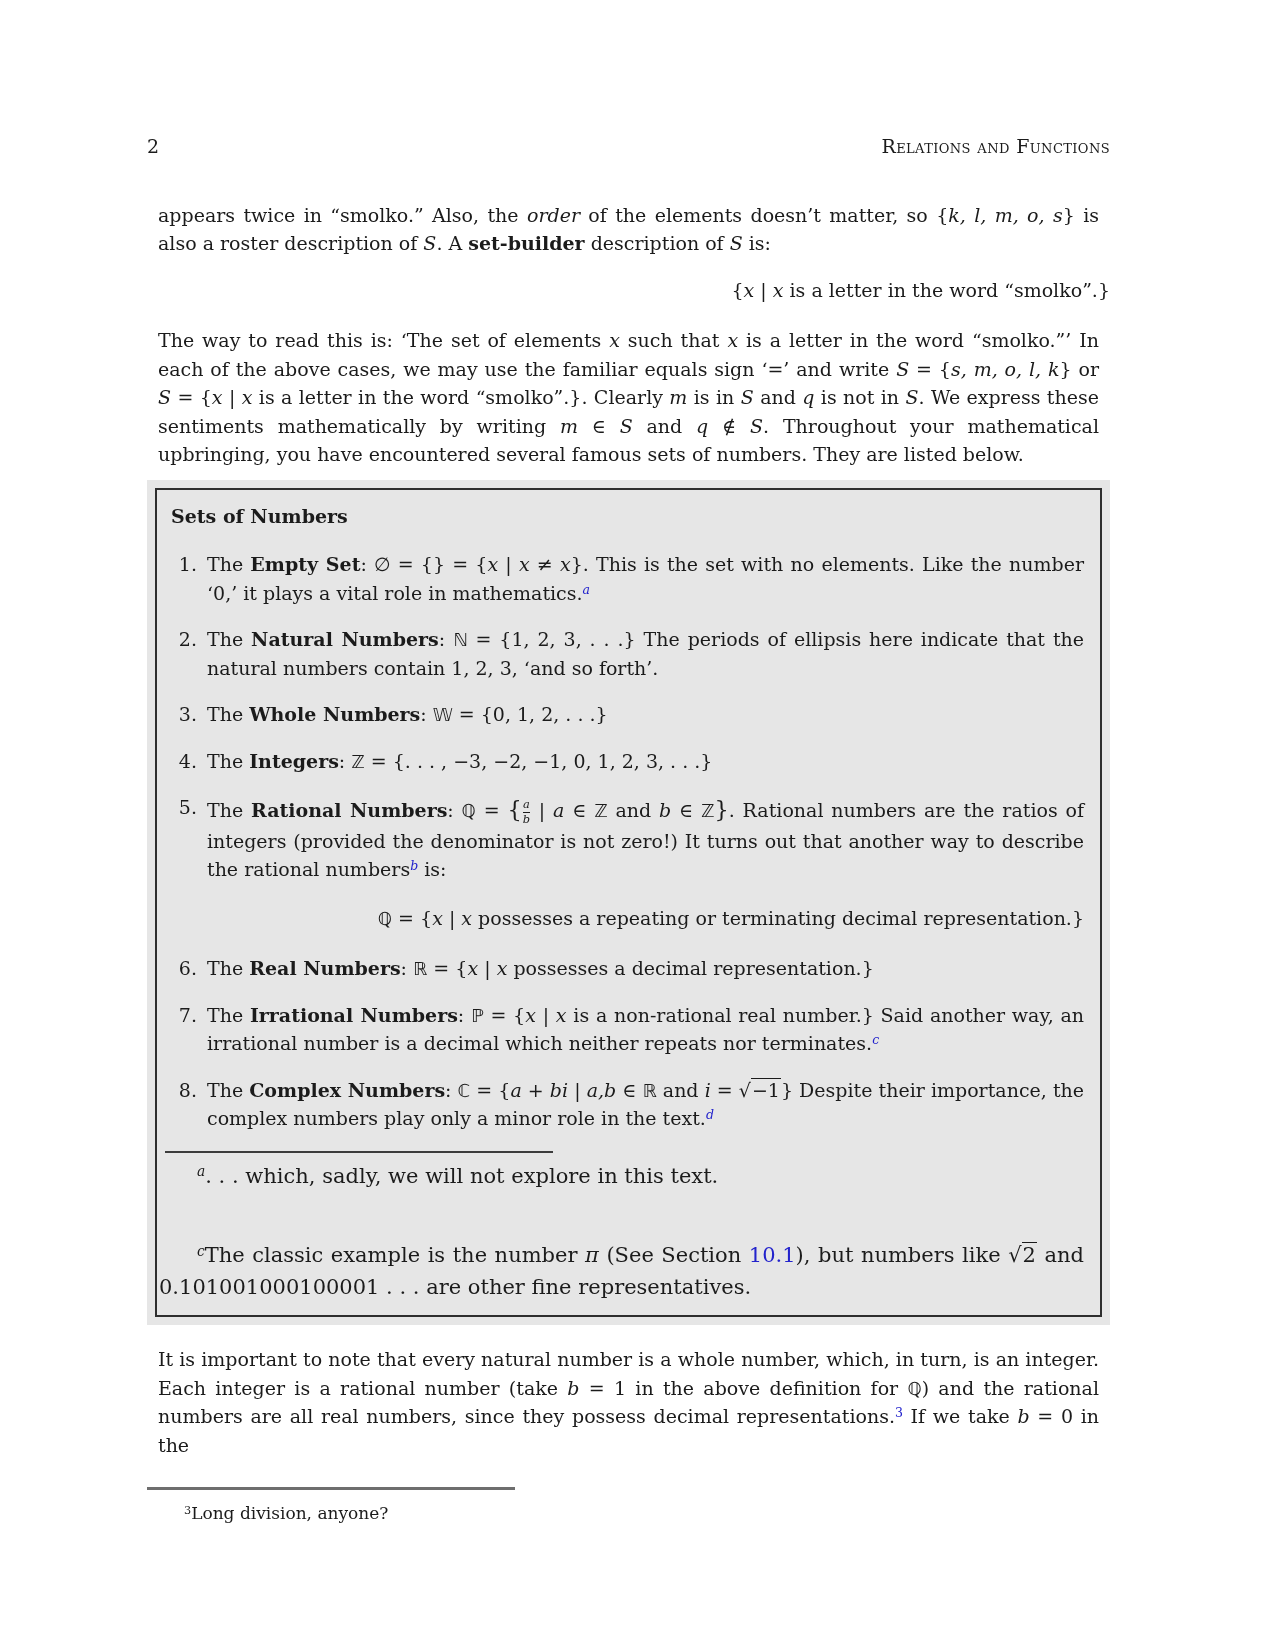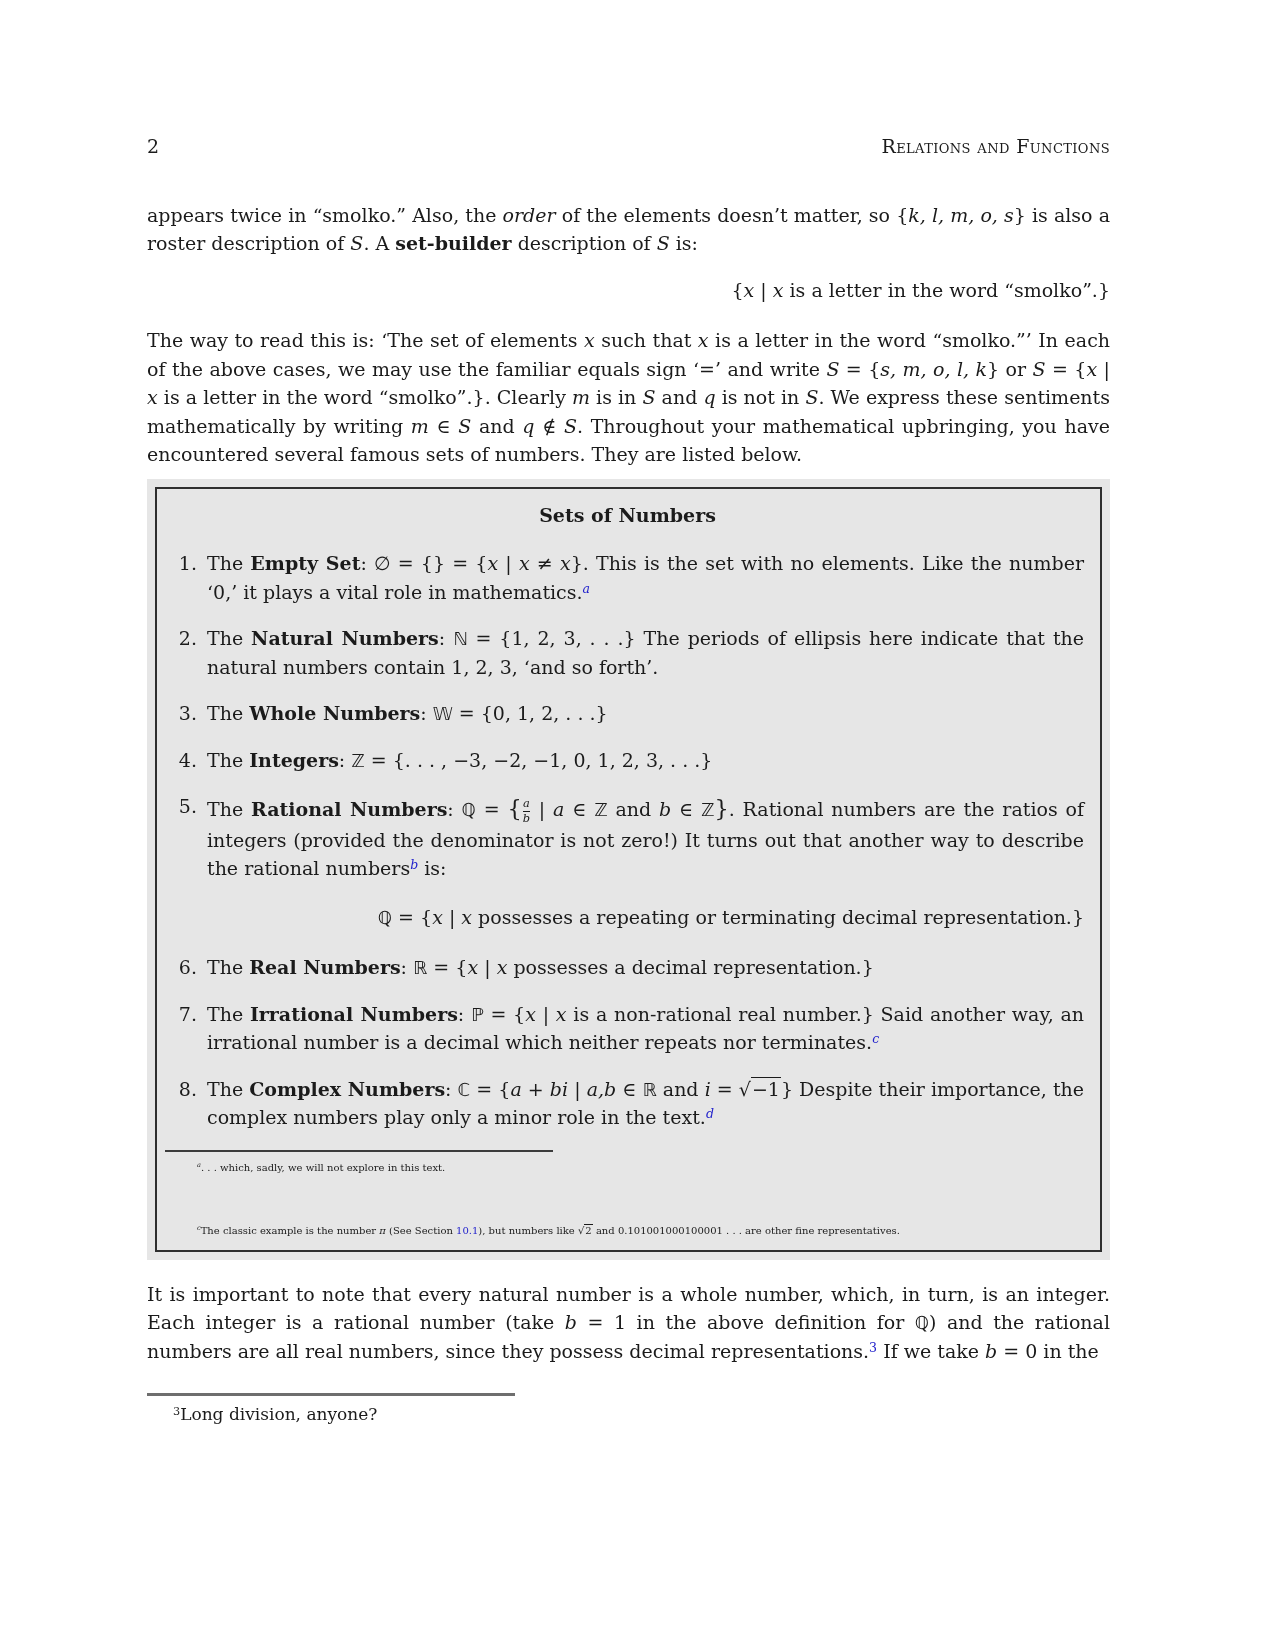--- a/index.html
+++ b/index.html
@@ -5,32 +5,32 @@
   html,body{margin:0;padding:0;background:#ffffff;}
   body{
     width:1275px;height:1650px;
     font-family:"DejaVu Serif","Liberation Serif",serif;
     font-size:19px;line-height:1.5;color:#1b1b1b;
     -webkit-font-smoothing:antialiased;
   }
   .page{padding:132px 165px 0 147px;}
   .hdr{display:flex;justify-content:space-between;align-items:baseline;margin-bottom:40px;}
   .sc{font-variant:small-caps;letter-spacing:0.4px;margin-left:22px;}
-  p{margin:0;}
+  p{margin:11px;}
   .just{text-align:justify;}
   .display{text-align:right;margin:18px 0 22px 0;}
   .box-outer{background:#e6e6e6;padding:8px;margin-top:10px;}
   .box-inner{border:2px solid #2e2e2e;padding:10px 16px 12px 14px;}
-  .box-title{text-align:center;font-weight:bold;margin:2px 0 20px 0;}
+  .box-title{text-align:left;font-weight:bold;margin:2px 0 20px 0;}
   .item{display:flex;margin-bottom:18px;}
   .num{width:26px;text-align:right;margin-right:10px;flex-shrink:0;}
   .itxt{flex:1;text-align:justify;}
   .display-in-item{margin:20px 0 4px 0;}
   .fnrule{border-top:2px solid #3c3c3c;width:388px;margin:16px 0 8px -6px;}
-  .fnotes{font-size:10px;line-height:1.5;}
+  .fnotes{font-size:21px;line-height:1.5;}
   .fnote{text-indent:26px;text-align:justify;margin:0;}
   .fnote-c{margin-left:-12px;text-indent:38px;margin-top:48px;}
   .p3{margin-top:20px;}
   .fnrule-bottom{border-top:3px solid #6e6e6e;width:368px;margin:28px 0 6px 0;}
   .fnote3{font-size:17px;text-indent:26px;}
   .i{font-style:italic;}
   .b{font-weight:bold;}
   .u{text-underline-offset:3px;text-decoration-thickness:1px;}
   .bb{font-family:"DejaVu Sans","DejaVu Serif",sans-serif;font-size:95%;}
   .blue{color:#2323cc;}

